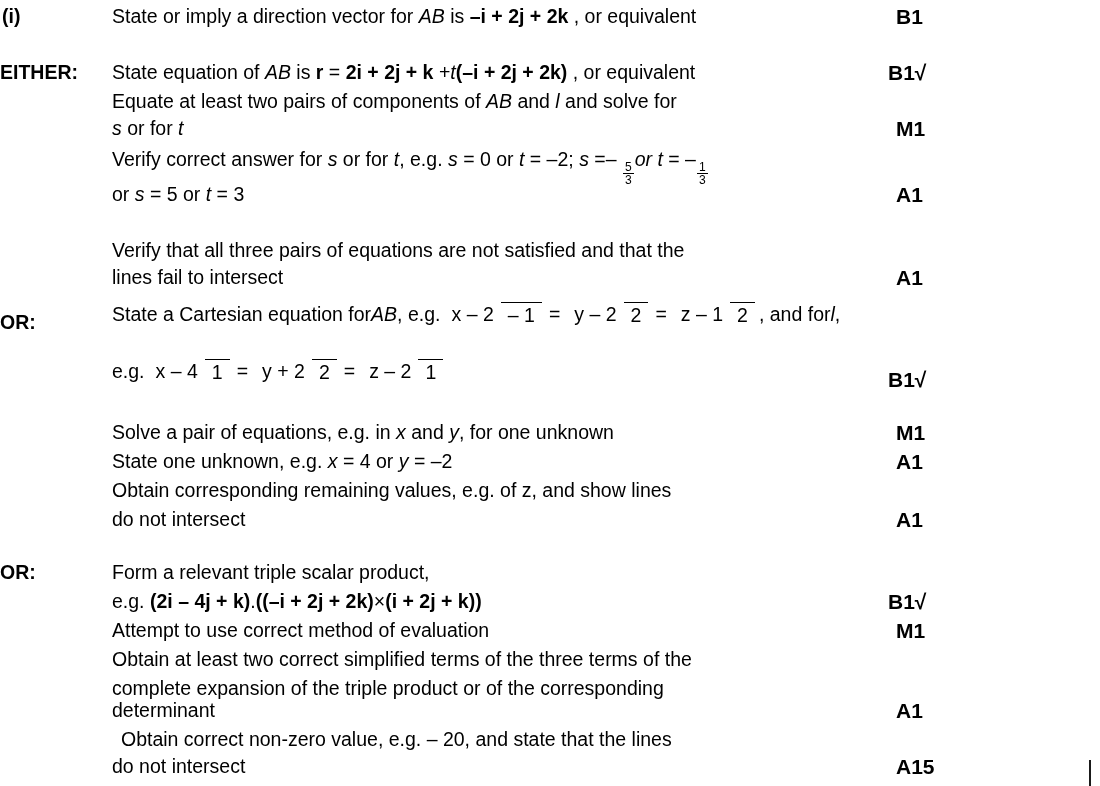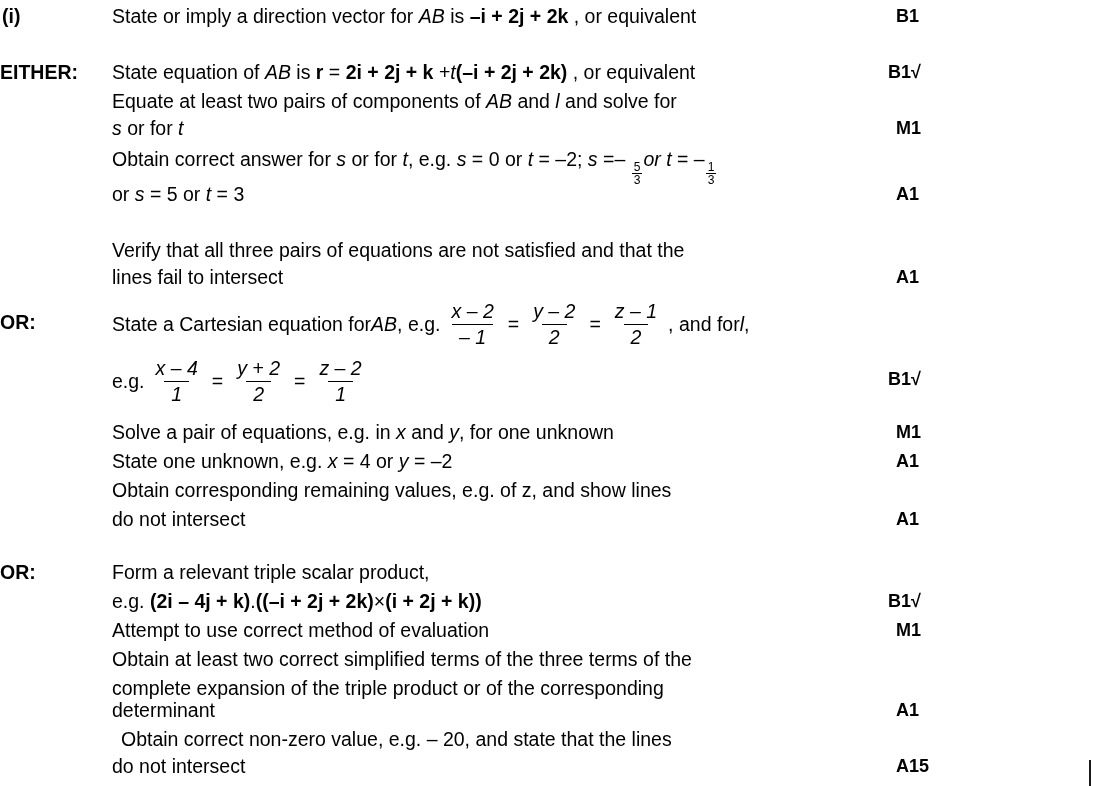--- a/index.html
+++ b/index.html
@@ -17,21 +17,21 @@
     overflow: hidden;
   }
   .page {
     position: relative;
     width: 1100px;
     height: 786px;
   }
   .mk-line {
     position: absolute;
     font-weight: bold;
-    font-size: 18px;
+    font-size: 21px;
     line-height: 29px;
     white-space: nowrap;
     text-align: center;
   }
   .txt-line {
     position: absolute;
     font-size: 19.5px;
     line-height: 29px;
     white-space: nowrap;
   }
@@ -56,28 +56,27 @@
     font-size: 0.62em;
     line-height: 1.02;
     margin: 0 1px;
   }
   .frac-sm .num { padding: 0 2px; }
   .frac-sm .den { padding: 0 2px; border-top: 1.4px solid #000; }
 
   
   .frac-lg {
     display: inline-flex;
-    flex-direction: column;
+    flex-direction: row;
     align-items: center;
     justify-content: center;
     vertical-align: middle;
     line-height: 1.18;
     margin: 0 4px;
     font-size: 1em;
-    font-style: italic;
   }
   .frac-lg .num { padding: 0 7px 1px 7px; white-space: nowrap; }
   .frac-lg .den { padding: 1px 7px 0 7px; border-top: 1.7px solid #000; white-space: nowrap; }
 
   .eqrow {
     display: inline-flex;
     align-items: center;
     vertical-align: middle;
   }
   .eq-sign { padding: 0 3px; }
@@ -99,21 +98,21 @@
 
   <div class="lbl-line" style="left:0px; top:58px;">EITHER:</div>
 
   <div class="txt-line" style="left:112px; top:58px;"><span>State equation of </span><i>AB</i><span> is </span><b class="vec">r</b><span> = </span><b class="vec">2i + 2j + k</b><span> +</span><i>t</i><b class="vec">(–i + 2j + 2k)</b><span> , or equivalent</span></div>
   <div class="mk-line" style="left:888px; top:58px;">B1√</div>
 
   <div class="txt-line" style="left:112px; top:87px;"><span>Equate at least two pairs of components of </span><i>AB</i><span> and </span><i>l</i><span> and solve for</span></div>
   <div class="txt-line" style="left:112px; top:114px;"><i>s</i><span> or for </span><i>t</i></div>
   <div class="mk-line" style="left:896px; top:114px;">M1</div>
 
-  <div class="txt-line" style="left:112px; top:145px;"><span>Obtain correct answer for </span><i>s</i><span> or for </span><i>t</i><span>, e.g. </span><i>s</i><span> = 0 or </span><i>t</i><span> = –2; </span><i>s</i><span> =– </span><span class="frac-sm">
+  <div class="txt-line" style="left:112px; top:145px;"><span>Verify correct answer for </span><i>s</i><span> or for </span><i>t</i><span>, e.g. </span><i>s</i><span> = 0 or </span><i>t</i><span> = –2; </span><i>s</i><span> =– </span><span class="frac-sm">
         <span class="num">5</span>
         <span class="den">3</span>
       </span><i>or</i>&nbsp;<i>t</i><span> = –</span><span class="frac-sm">
         <span class="num">1</span>
         <span class="den">3</span>
       </span></div>
 
   <div class="txt-line" style="left:112px; top:180px;"><span>or </span><i>s</i><span> = 5 or </span><i>t</i><span> = 3</span></div>
   <div class="mk-line" style="left:896px; top:180px;">A1</div>
 

